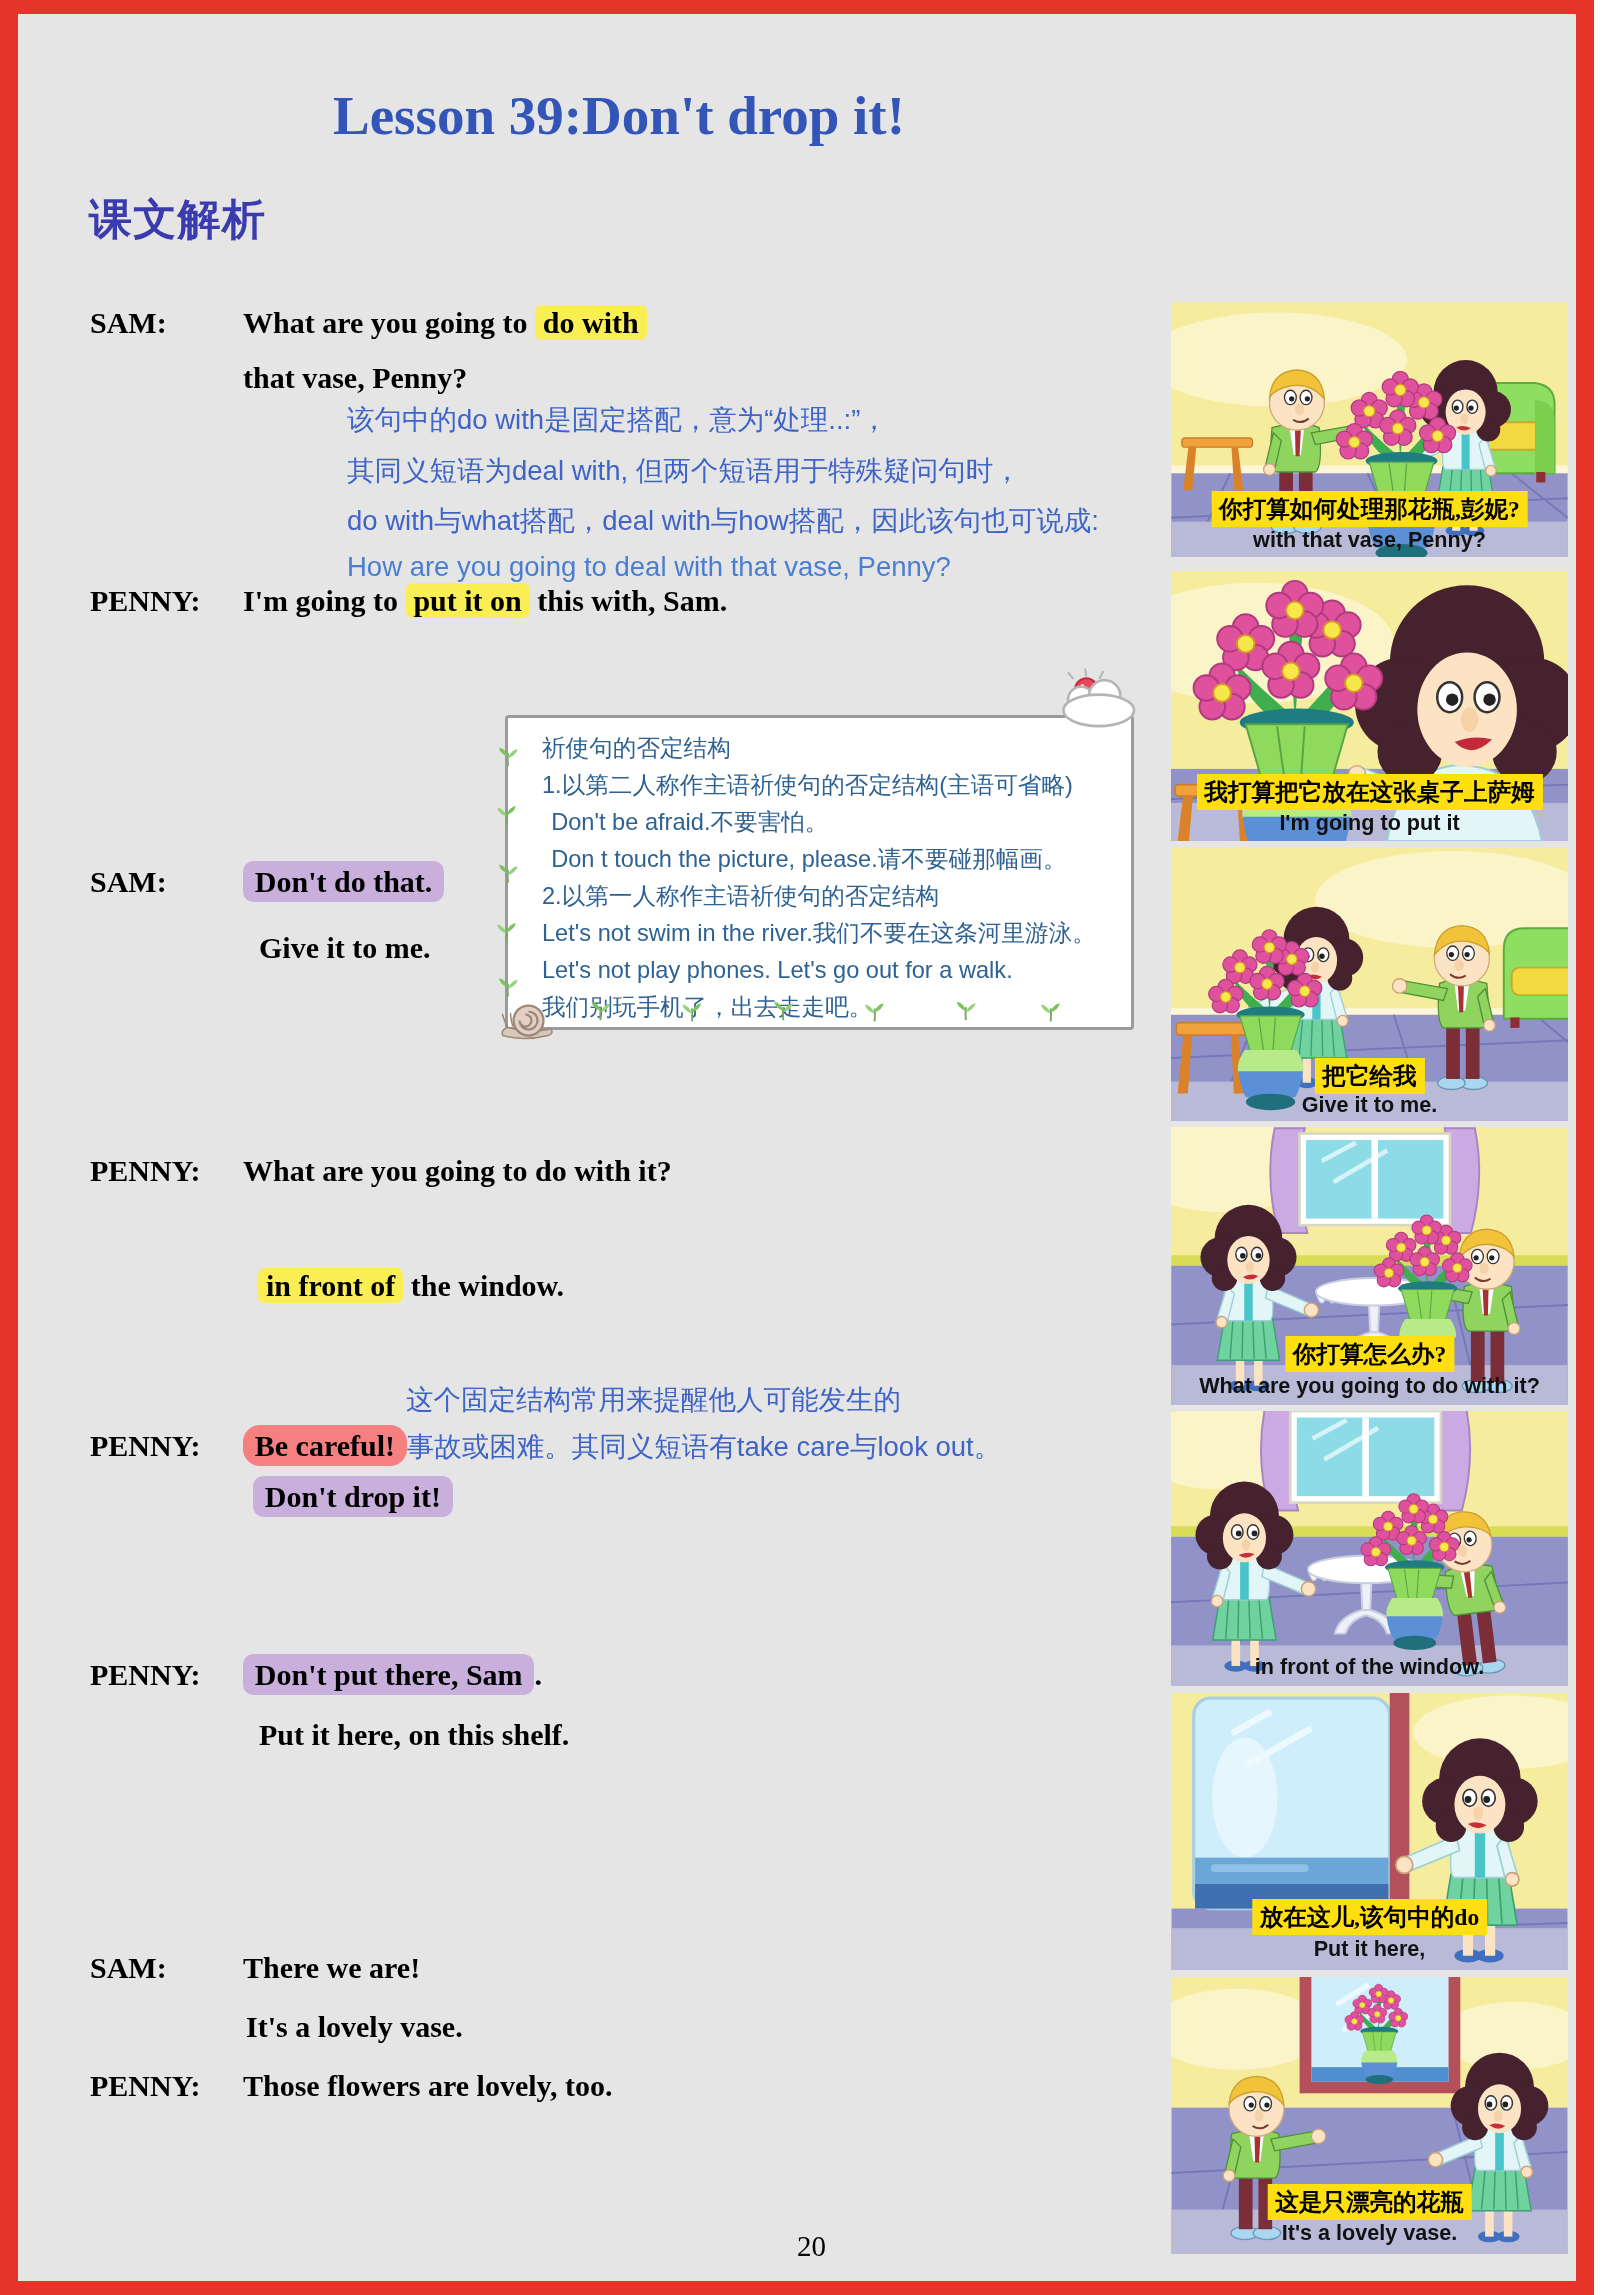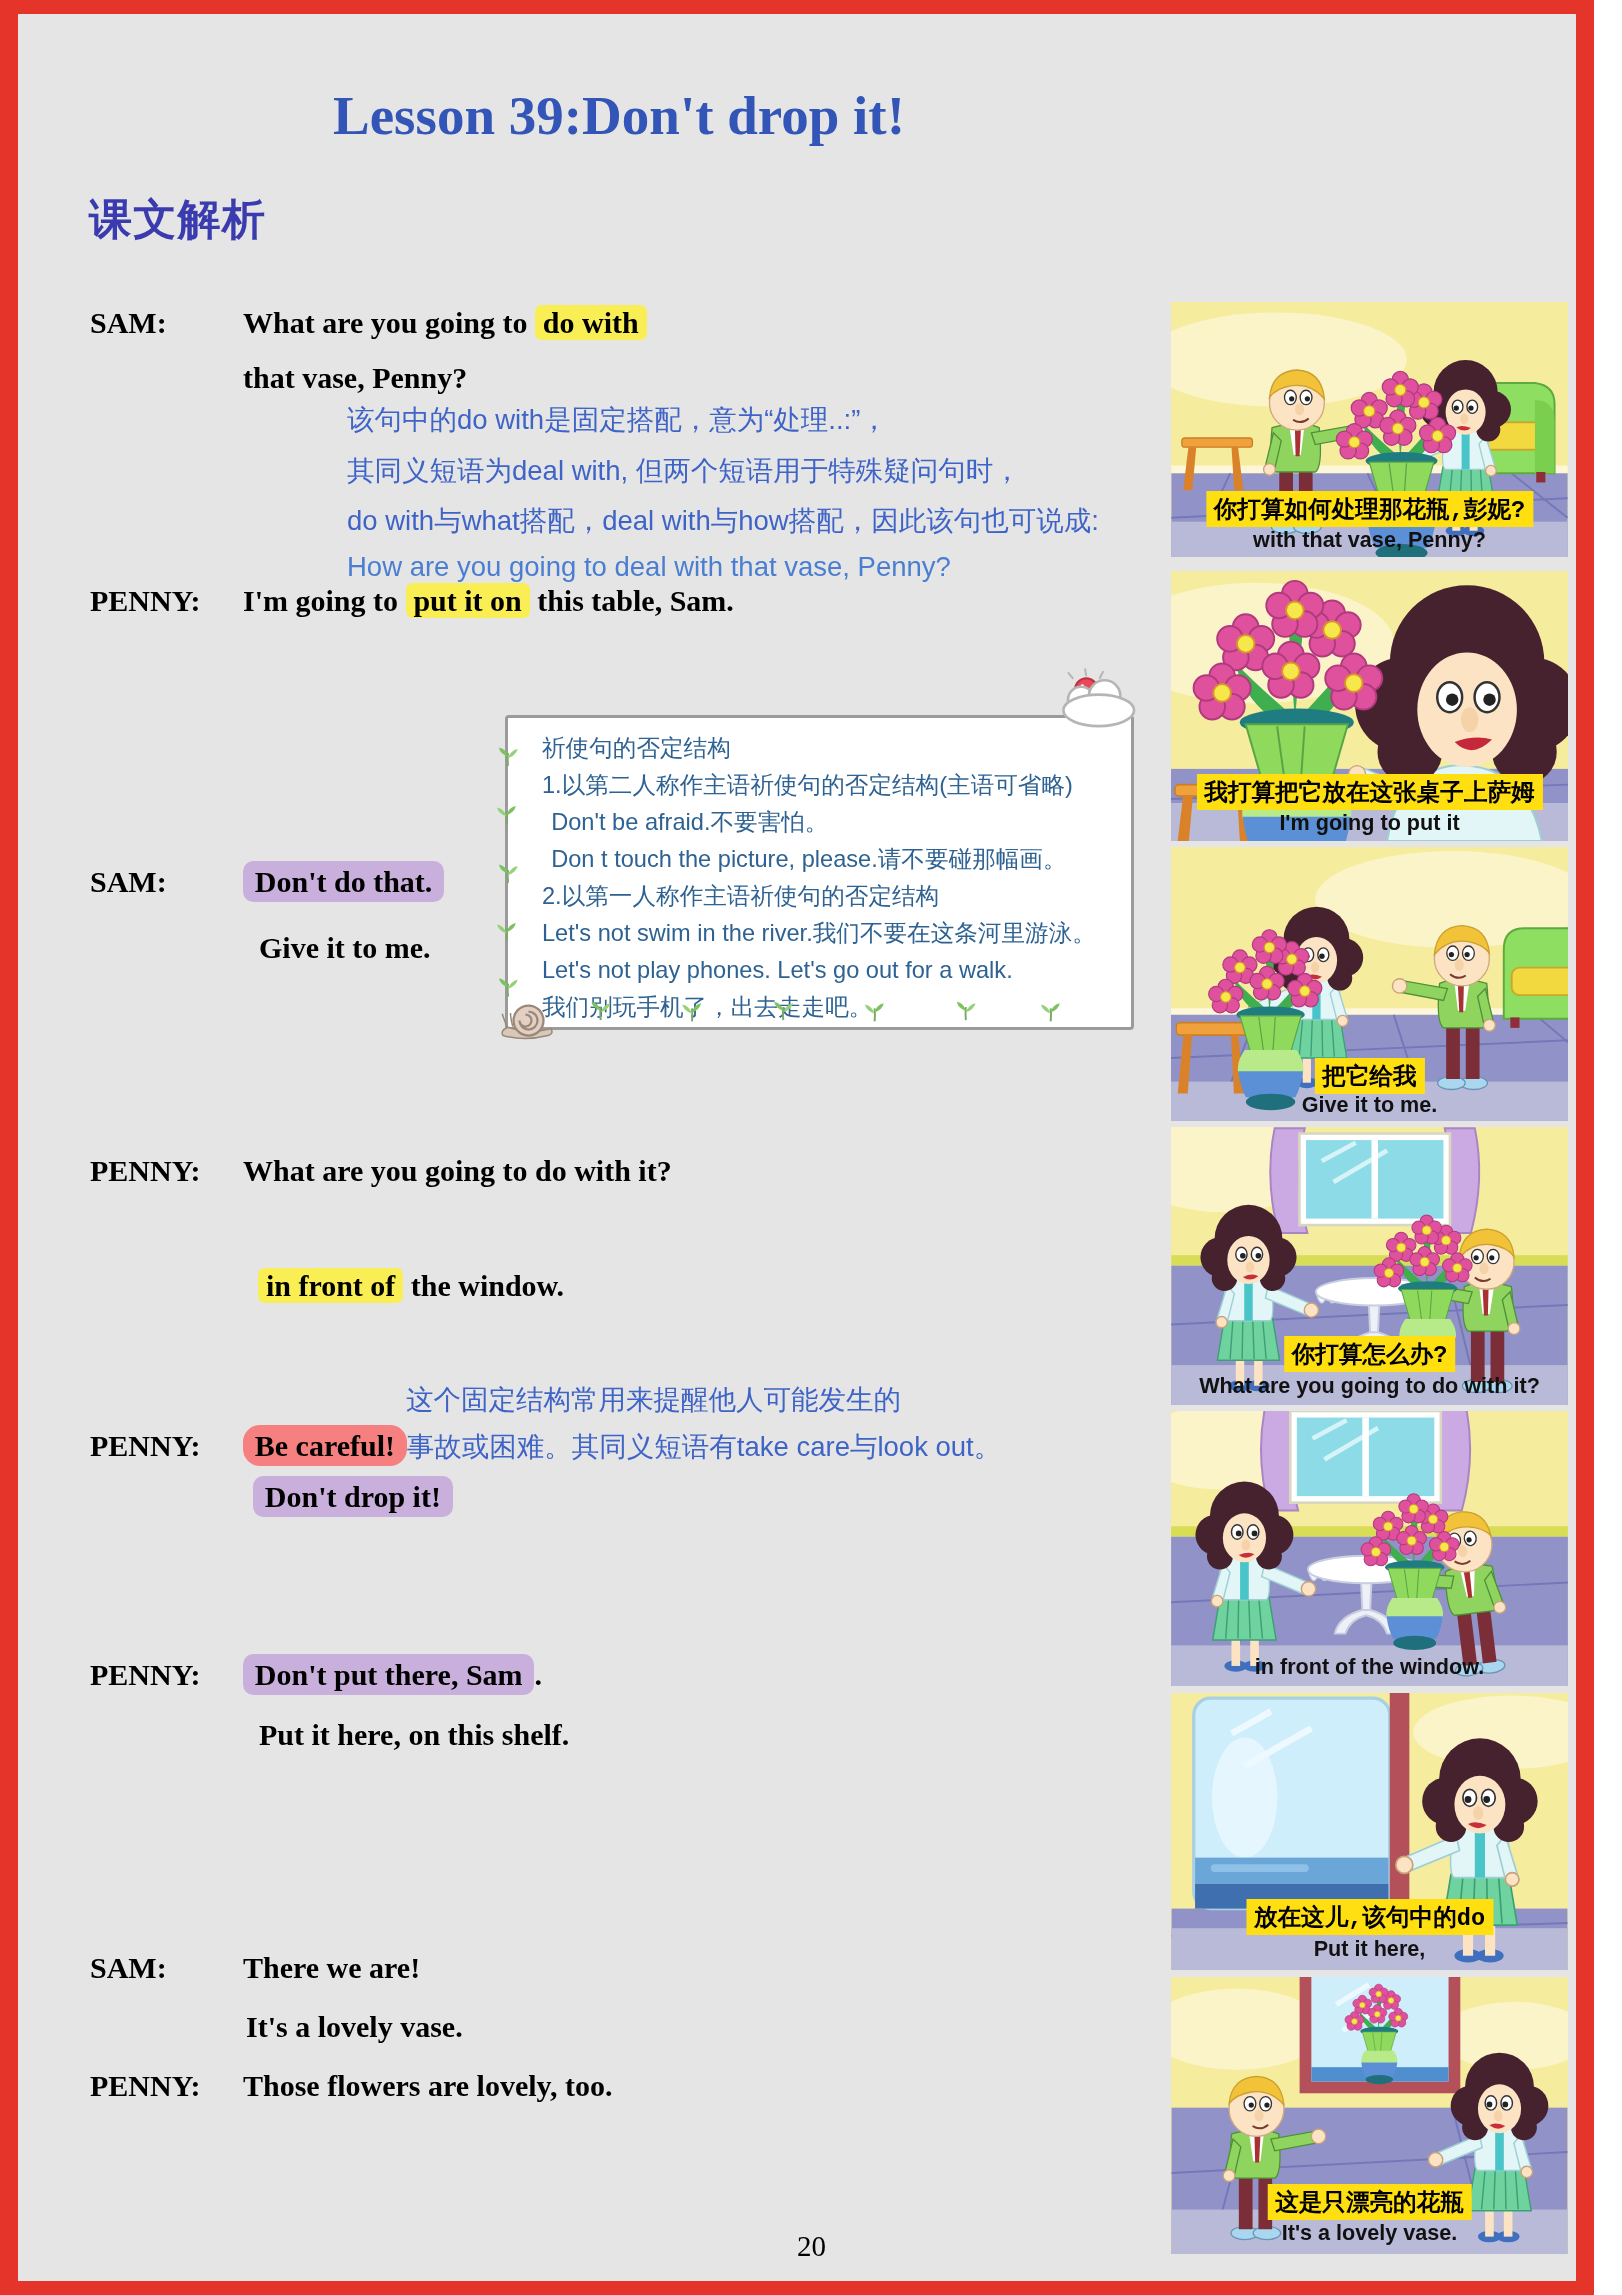--- a/index.html
+++ b/index.html
@@ -22,21 +22,21 @@
   .zhnote-inline{font-size:27.5px;font-weight:normal;color:#3f64c8;
         font-family:"Liberation Sans",sans-serif;}
   .note-box{position:absolute;left:505px;top:715px;width:623px;height:309px;background:#fff;
         border:3.3px solid #9b9b9b;border-radius:3.9px;z-index:2;}
   .note-inner{padding:11.8px 9.2px 0 34px;font-family:"Liberation Sans",sans-serif;
         font-size:23.6px;line-height:37px;color:#2e6292;white-space:nowrap;}
   .deco{position:absolute;z-index:3;}
   .panel{position:absolute;left:1171px;width:397px;overflow:hidden;background:#f6ec9e;}
   .panel svg.scene{position:absolute;left:0;top:0;}
   .cap-zh{position:absolute;left:50%;transform:translateX(-50%);background:#ffdf0f;color:#000;
-        font-family:Liberation Mono, monospace;font-weight:bold;font-size:23.6px;
+        font-family:Liberation Serif, serif;font-weight:bold;font-size:23.6px;
         padding:2px 7.9px;white-space:nowrap;z-index:5;}
   .cap-zh:empty{display:none;}
   .cap-en{position:absolute;left:0;width:100%;text-align:center;color:#111;
         font-family:"Liberation Sans",sans-serif;font-weight:bold;font-size:21.6px;
         white-space:nowrap;z-index:5;}
   .page-number{position:absolute;left:0;top:2230px;width:1623px;text-align:center;
         font-size:29px;color:#000;}
 </style>
 </head>
 <body>
@@ -190,21 +190,21 @@
     <span class="spk">SAM:</span><span>What are you going to </span><span class="hl-y">do with</span>
   </div>
   <div class="dcont" style="top:361px">that vase, Penny?</div>
 
   <div class="zhnote" style="top:402px">该句中的do with是固定搭配，意为“处理..:”，</div>
   <div class="zhnote" style="top:503px">do with与what搭配，deal with与how搭配，因此该句也可说成:</div>
   <div class="zhnote" style="top:453px">其同义短语为deal with, 但两个短语用于特殊疑问句时，</div>
   <div class="zhnote" style="top:551px;color:#4a7ed2">How are you going to deal with that vase, Penny?</div>
 
   <div class="dline" style="top:584px">
-    <span class="spk">PENNY:</span><span>I'm going to </span><span class="hl-y">put it on</span><span> this table, Sam.</span>
+    <span class="spk">PENNY:</span><span>I'm going to </span><span class="hl-y">put it on</span><span> this with, Sam.</span>
   </div>
 
   <div class="note-box">
     <div class="note-inner">
       <div>祈使句的否定结构</div>
       <div>1.以第二人称作主语祈使句的否定结构(主语可省略)</div>
       <div style="padding-left:9.2px">Don't be afraid.不要害怕。</div>
       <div style="padding-left:9.2px">Don t touch the picture, please.请不要碰那幅画。</div>
       <div>2.以第一人称作主语祈使句的否定结构</div>
       <div>Let's not swim in the river.我们不要在这条河里游泳。</div>

